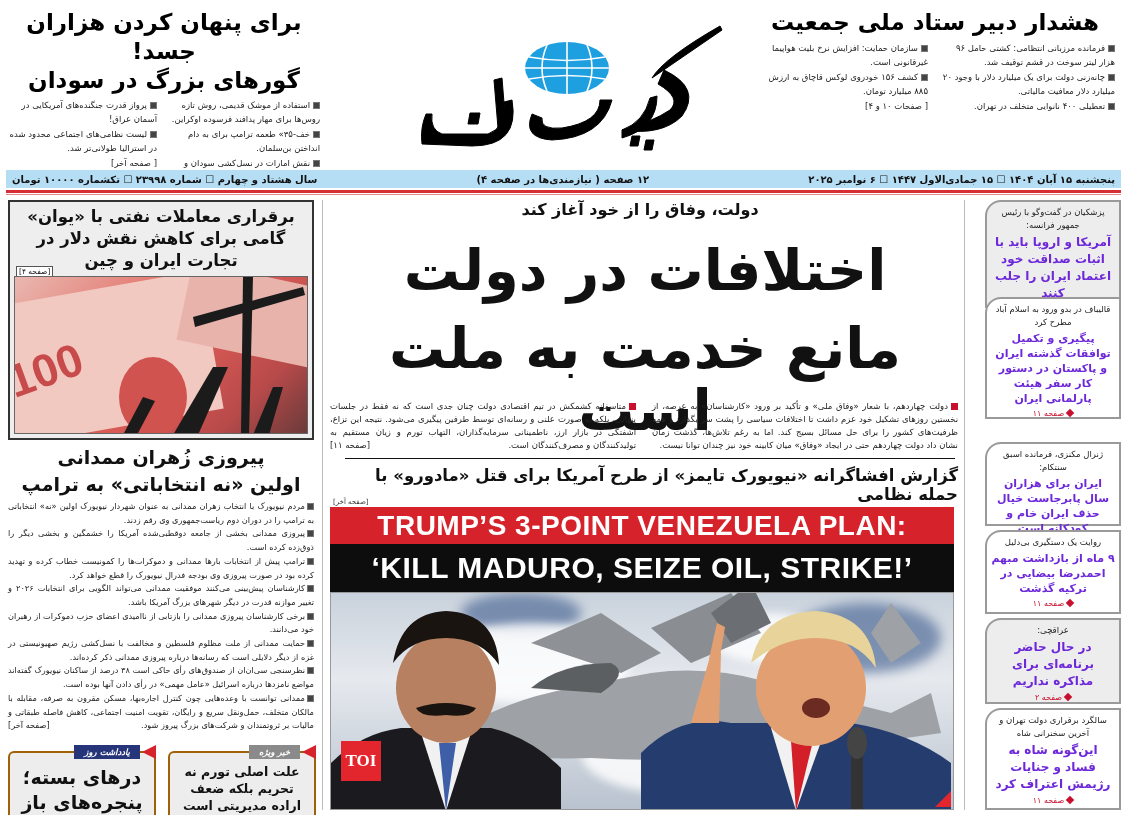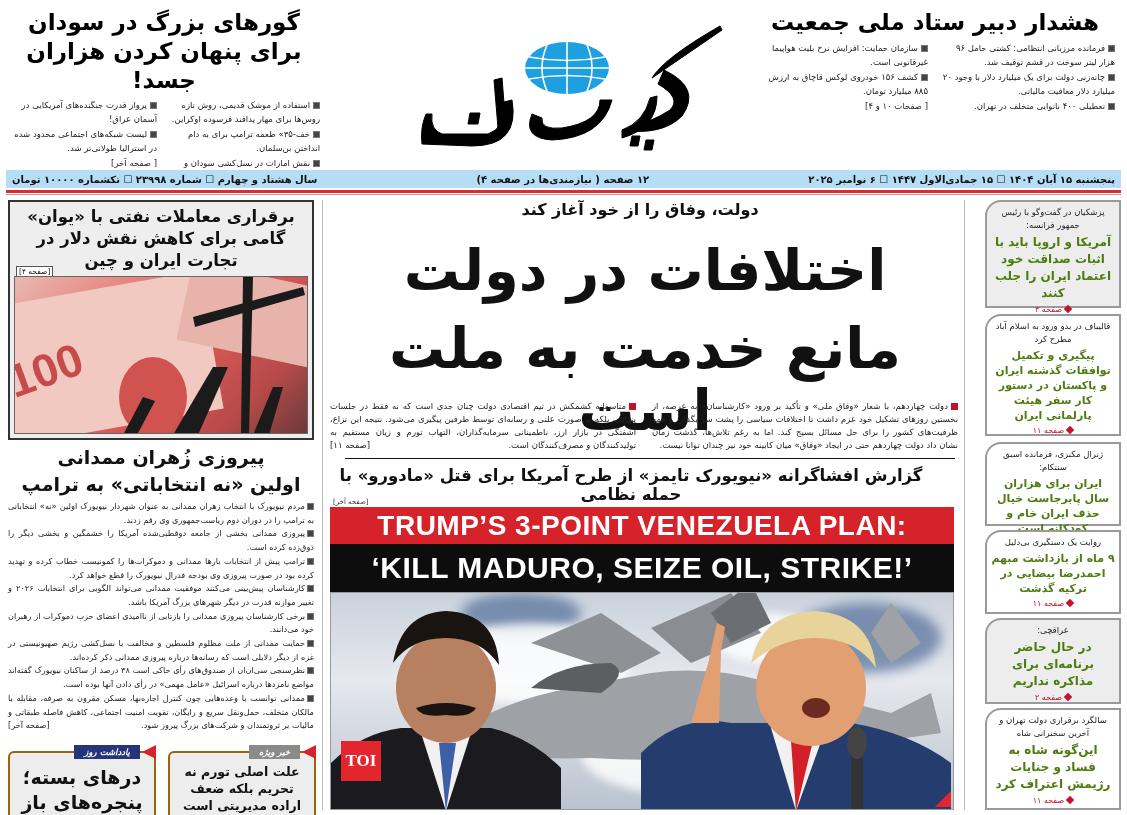--- a/index.html
+++ b/index.html
@@ -23,36 +23,36 @@
   
   .datebar { position: absolute; top: 170px; left: 6px; right: 6px; height: 18px; background: #b5ddf3; display: flex; justify-content: space-between; align-items: center; padding: 0 6px; font-size: 10px; font-weight: bold; color: #111; }
   .redline { position: absolute; top: 190px; left: 6px; right: 6px; height: 3px; background: #d62e34; }
   .redline2 { position: absolute; top: 194px; left: 6px; right: 6px; height: 1px; background: #e58a8d; }
 
   
   .rcol { position: absolute; right: 6px; width: 154px; }
   .rbox { position: absolute; right: 0; width: 136px; border: 2px solid #9a9a9a; border-radius: 16px 0 0 0; background: #fff; text-align: center; padding: 4px 4px; }
   .rbox.gray { background: #ededed; }
   .rbox .kicker { font-size: 8.5px; color: #222; line-height: 13px; }
-  .rbox .hl { font-size: 12px; font-weight: bold; line-height: 17px; color: #4d7c0f; margin-top: 2px; }
+  .rbox .hl { font-size: 12px; font-weight: bold; line-height: 17px; color: #6d28d9; margin-top: 2px; }
   .rbox .ref { font-size: 8px; color: #c8102e; margin-top: 3px; }
   .rbox .ref .dia { display: inline-block; width: 6px; height: 6px; background: #c8102e; transform: rotate(45deg); margin-left: 3px; }
 
   
   .kicker-main { position: absolute; left: 400px; width: 480px; top: 200px; text-align: center; font-size: 16px; font-weight: bold; }
   .main-hl { position: absolute; left: 330px; width: 630px; text-align: center; font-weight: bold; font-size: 56px; line-height: 62px; letter-spacing: -1px; }
   .main-hl.l1 { top: 240px; }
   .main-hl.l2 { top: 318px; }
 
   .body-cols { position: absolute; top: 400px; left: 330px; width: 628px; display: flex; gap: 16px; font-size: 8.5px; line-height: 13px; color: #222; text-align: justify; }
   .body-cols .col { flex: 1; }
   .body-cols .sq-red { display: inline-block; width: 7px; height: 7px; background: #c8102e; margin-left: 3px; vertical-align: middle; }
   .rule { position: absolute; left: 345px; width: 610px; height: 1px; background: #111; top: 458px; }
 
-  .sub-hl { position: absolute; top: 466px; left: 317px; width: 628px; text-align: center; font-weight: bold; font-size: 16.5px; }
+  .sub-hl { position: absolute; top: 466px; left: 330px; width: 628px; font-weight: bold; font-size: 16.5px; }
   .mini-ref { position: absolute; top: 498px; left: 333px; font-size: 7px; color: #333; }
 
   .banner { position: absolute; left: 330px; width: 624px; color: #fff; font-family: "Liberation Sans", sans-serif; font-weight: bold; text-align: center; }
   .banner.red { top: 507px; height: 37px; background: #d6232b; font-size: 28px; line-height: 37px; letter-spacing: 0.5px; }
   .banner.black { top: 544px; height: 48px; background: #0d0d0d; font-size: 30px; line-height: 48px; letter-spacing: 0.5px; }
 
   .photo { position: absolute; top: 592px; left: 330px; width: 624px; height: 218px; overflow: hidden; border: 1px solid #999;
      background: linear-gradient(180deg, #c9d2dc 0%, #e6e9ee 40%, #b9c3cf 100%); }
   .cloud { position: absolute; border-radius: 50%; background: rgba(255,255,255,0.8); filter: blur(4px); }
   .sky-blue { position: absolute; border-radius: 50%; background: rgba(60,90,140,0.6); filter: blur(6px); }
@@ -97,28 +97,28 @@
     <div class="b"><span class="sq"></span><span>سازمان حمایت: افزایش نرخ بلیت هواپیما غیرقانونی است.</span></div>
     <div class="b"><span class="sq"></span><span>چانه‌زنی دولت برای یک میلیارد دلار با وجود ۲۰ میلیارد دلار معافیت مالیاتی.</span></div>
     <div class="b"><span class="sq"></span><span>کشف ۱۵۶ خودروی لوکس قاچاق به ارزش ۸۸۵ میلیارد تومان.</span></div>
     <div class="b"><span class="sq"></span><span>تعطیلی ۴۰۰ نانوایی متخلف در تهران.</span></div>
     <div class="b page-ref">[ صفحات ۱۰ و ۴]</div>
   </div>
 </div>
 
 <div class="top-story top-left">
   <h2>
+    <div>برای پنهان کردن هزاران جسد!</div>
     <div>گورهای بزرگ در سودان</div>
-    <div>برای پنهان کردن هزاران جسد!</div>
   </h2>
   <div class="bullets">
     <div class="b"><span class="sq"></span><span>استفاده از موشک قدیمی، روش تازه روس‌ها برای مهار پدافند فرسوده اوکراین.</span></div>
     <div class="b"><span class="sq"></span><span>پرواز قدرت جنگنده‌های آمریکایی در آسمان عراق!</span></div>
     <div class="b"><span class="sq"></span><span>خف-۳۵» طعمه ترامپ برای به دام انداختن بن‌سلمان.</span></div>
-    <div class="b"><span class="sq"></span><span>لیست شبکه‌های اجتماعی محدود شده در استرالیا طولانی‌تر شد.</span></div>
+    <div class="b"><span class="sq"></span><span>لیست نظامی‌های اجتماعی محدود شده در استرالیا طولانی‌تر شد.</span></div>
     <div class="b"><span class="sq"></span><span>نقش امارات در نسل‌کشی سودان و غزه</span></div>
     <div class="b page-ref">[ صفحه آخر]</div>
   </div>
 </div>
 
 <div class="logo">
   <svg width="330" height="140" viewBox="0 0 330 140" style="position:absolute;left:0;top:0;">
     <g transform="translate(165,50)">
       <ellipse cx="0" cy="0" rx="42" ry="26" fill="#1e9fe0"></ellipse>
       <g stroke="#ffffff" stroke-width="1.6" fill="none">
@@ -151,21 +151,21 @@
 </div>
 <div class="redline"></div>
 <div class="redline2"></div>
 
 <div class="rcol" style="top:200px;">
   <div class="rbox gray" style="top:0px;height:108px;">
     <div class="kicker">پزشکیان در گفت‌وگو با رئیس جمهور فرانسه:</div>
     <div class="hl">آمریکا و اروپا باید با اثبات صداقت خود اعتماد ایران را جلب کنند</div>
     <div class="ref"><span class="dia"></span><span>صفحه ۳</span></div>
   </div>
-  <div class="rbox" style="top:114px;height:122px;">
+  <div class="rbox" style="top:97px;height:122px;">
     <div class="kicker">قالیباف در بدو ورود به اسلام آباد مطرح کرد</div>
     <div class="hl" style="font-size:11px;line-height:15px;">پیگیری و تکمیل توافقات گذشته ایران و پاکستان در دستور کار سفر هیئت پارلمانی ایران</div>
     <div class="ref"><span class="dia"></span><span>صفحه ۱۱</span></div>
   </div>
   <div class="rbox" style="top:242px;height:84px;">
     <div class="kicker">ژنرال مکنزی، فرمانده اسبق سنتکام:</div>
     <div class="hl" style="font-size:11px;line-height:15px;">ایران برای هزاران سال پابرجاست خیال حذف ایران خام و کودکانه است</div>
     <div class="ref"><span class="dia"></span><span>صفحه ۱۱</span></div>
   </div>
   <div class="rbox" style="top:330px;height:84px;">

